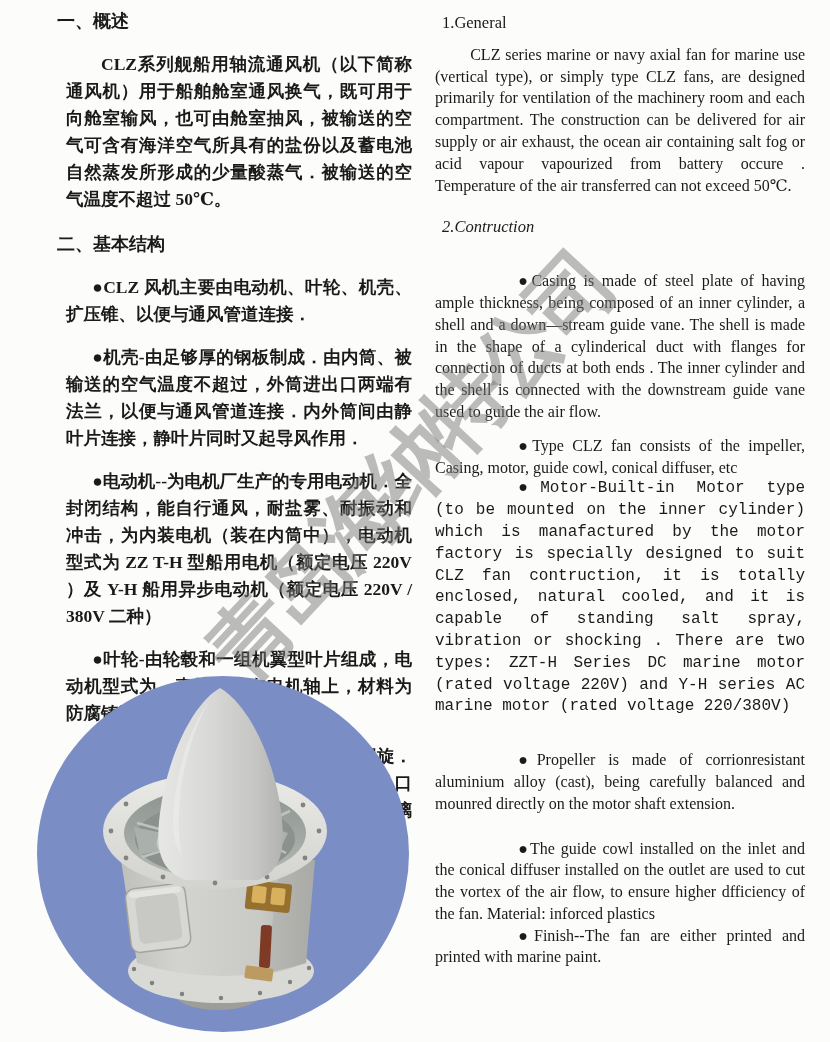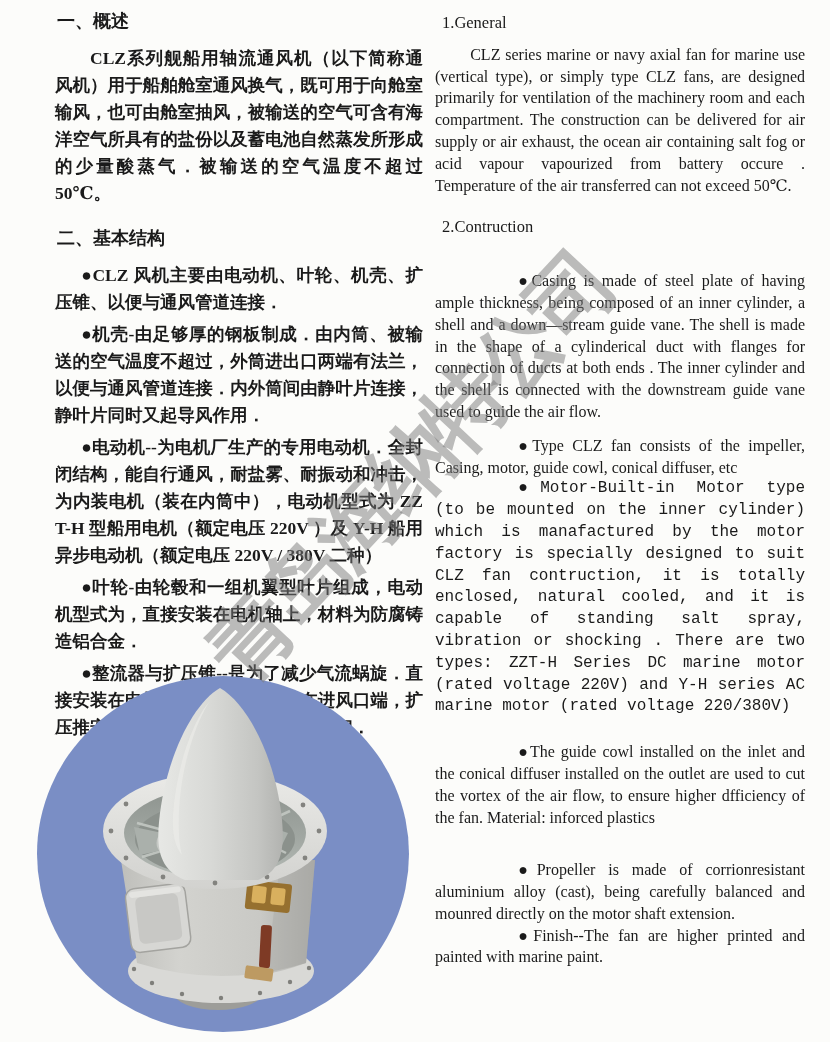--- a/index.html
+++ b/index.html
@@ -12,35 +12,35 @@
   
   .col-left{
     position:absolute; left:50px; top:8px; width:378px;
     font-size:17.5px; line-height:27px; font-weight:700;
     text-align:justify;
   }
   .col-left .sec-heading{
     font-size:18px; margin:0 0 10px 0; padding-left:7px;
   }
   .col-left .sec-heading.second{ margin-top:18px; }
-  .col-left p{ margin:5px; }
+  .col-left p{ margin:16px; }
   .col-left .para{ text-indent:2em; }
   .col-left .bullet{ text-indent:1.5em; }
   
   .col-right{
     position:absolute; left:416px; top:12px; width:370px;
     font-size:16px; line-height:21.8px; text-align:justify;margin-left:19px;
   }
   .col-right .sec-heading{
     font-size:16.5px; font-weight:400; margin:0; padding-left:7px;
   }
   .col-right p{ margin:0; }
   .col-right .para{ text-indent:2.2em; margin-top:10px; }
   .col-right .bullet{ text-indent:5.2em; }
-  .col-right .h2{ margin-top:20px; }
+  .col-right .h2{ margin-top:20px;font-style:italic; }
   .col-right .b1{ margin-top:12px; }
   .col-right .b2{ margin-top:32px; }
   .col-right .b3{ margin-top:0;font-family:Liberation Mono, monospace; }
   .col-right .b4{ margin-top:31px; }
   .col-right .b5{ margin-top:23px; }
   .col-right .b6{ margin-top:0; }
   
   .watermark{
     position:absolute; left:410px; top:468px;
     transform:translate(-50%,-50%) rotate(-47deg);
@@ -74,23 +74,23 @@
     <p class="bullet">●表面涂层--涂底漆和船用饰漆．</p>
   </div>
 
   <div class="col-right">
     <p class="sec-heading">1.General</p>
     <p class="para">CLZ series marine or navy axial fan for marine  use (vertical type), or simply type CLZ fans, are designed primarily for ventilation of the machinery room and each compartment. The construction can be delivered for air supply or air exhaust, the ocean air containing salt fog or acid vapour vapourized from battery occure . Temperature of the air transferred can not exceed 50℃.</p>
     <p class="sec-heading h2">2.Contruction</p>
     <p class="bullet b2">●Casing is made of steel plate of having ample thickness, being composed of an inner cylinder, a shell and a down—stream guide vane. The shell is made in the shape of a cylinderical duct with flanges for connection of ducts at both ends . The inner cylinder and the shell is connected with the downstream guide vane used to guide the air flow.</p>
     <p class="bullet b1">●Type CLZ fan consists of the impeller, Casing, motor, guide cowl, conical diffuser, etc</p>
     <p class="bullet b3">●Motor-Built-in Motor type (to be mounted on the inner cylinder) which is manafactured by the motor factory is specially designed to suit CLZ fan contruction, it is totally enclosed, natural cooled, and it is capable of standing salt spray, vibration or shocking . There are two types: ZZT-H Series DC marine motor (rated voltage 220V) and Y-H series AC marine motor (rated voltage 220/380V)</p>
+    <p class="bullet b4">●Propeller is made of corrionresistant aluminium alloy (cast), being carefully balanced and mounred directly on the motor shaft extension.</p>
     <p class="bullet b5">●The guide cowl installed on the inlet and the conical diffuser installed on the outlet are used to cut the vortex of the air flow, to ensure higher dfficiency of the fan. Material: inforced plastics</p>
-    <p class="bullet b4">●Propeller is made of corrionresistant aluminium alloy (cast), being carefully balanced and mounred directly on the motor shaft extension.</p>
-    <p class="bullet b6">●Finish--The fan are higher printed and painted with marine paint.</p>
+    <p class="bullet b6">●Finish--The fan are either printed and printed with marine paint.</p>
   </div>
 
   <div class="photo">
     <svg width="378" height="360" viewBox="0 0 378 360">
       <defs>
         <linearGradient id="coneG" x1="0" y1="0" x2="1" y2="0">
           <stop offset="0" stop-color="#e7e8e5"></stop>
           <stop offset="0.42" stop-color="#d8d9d6"></stop>
           <stop offset="0.8" stop-color="#c4c5c2"></stop>
           <stop offset="1" stop-color="#b2b3b0"></stop>

